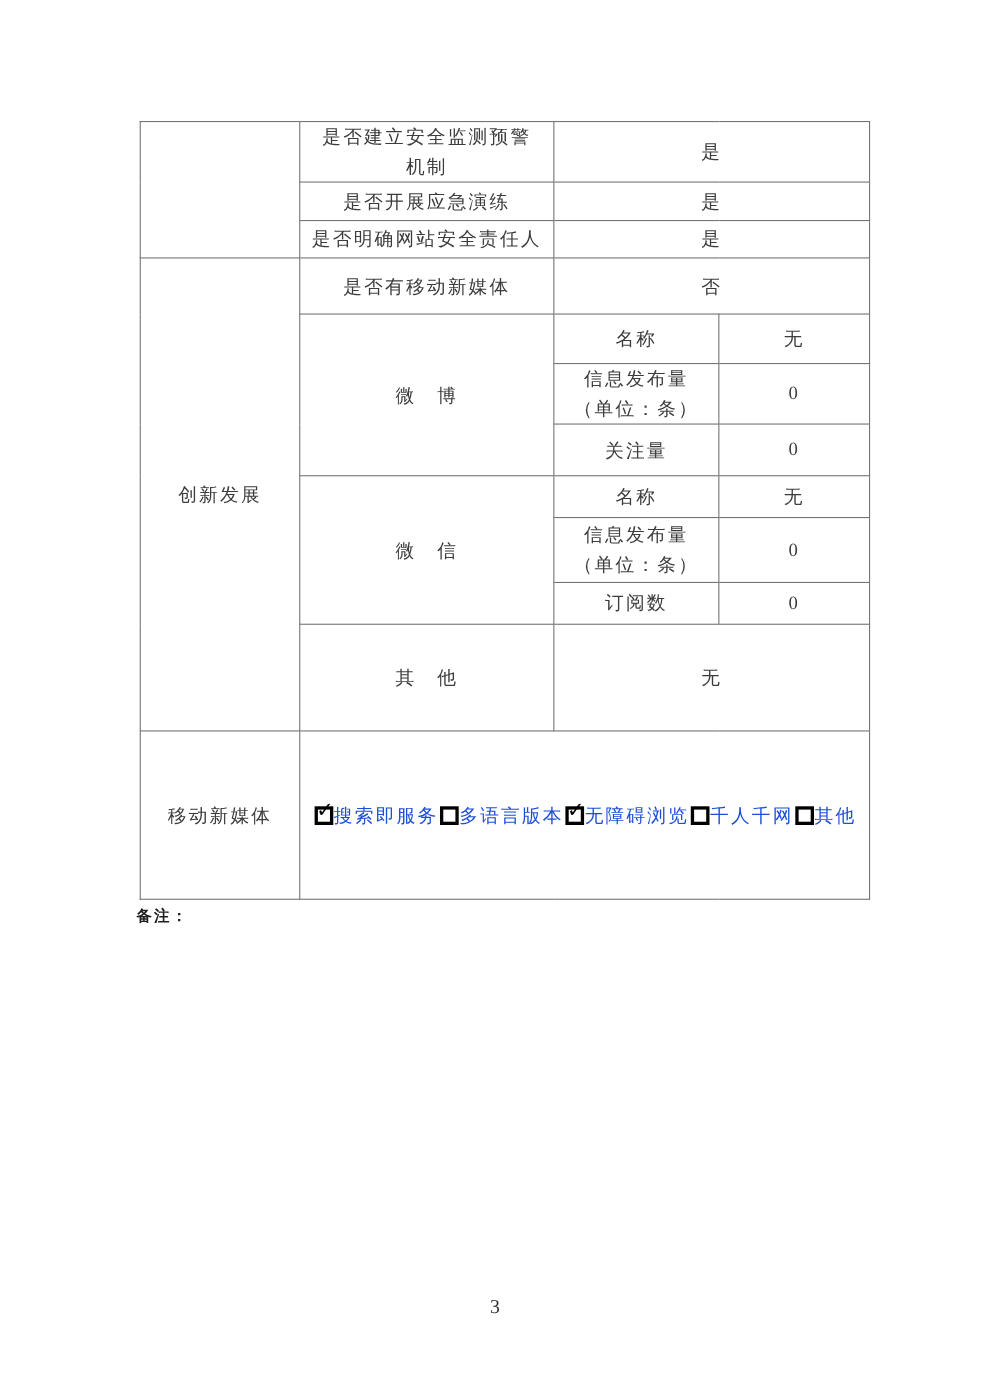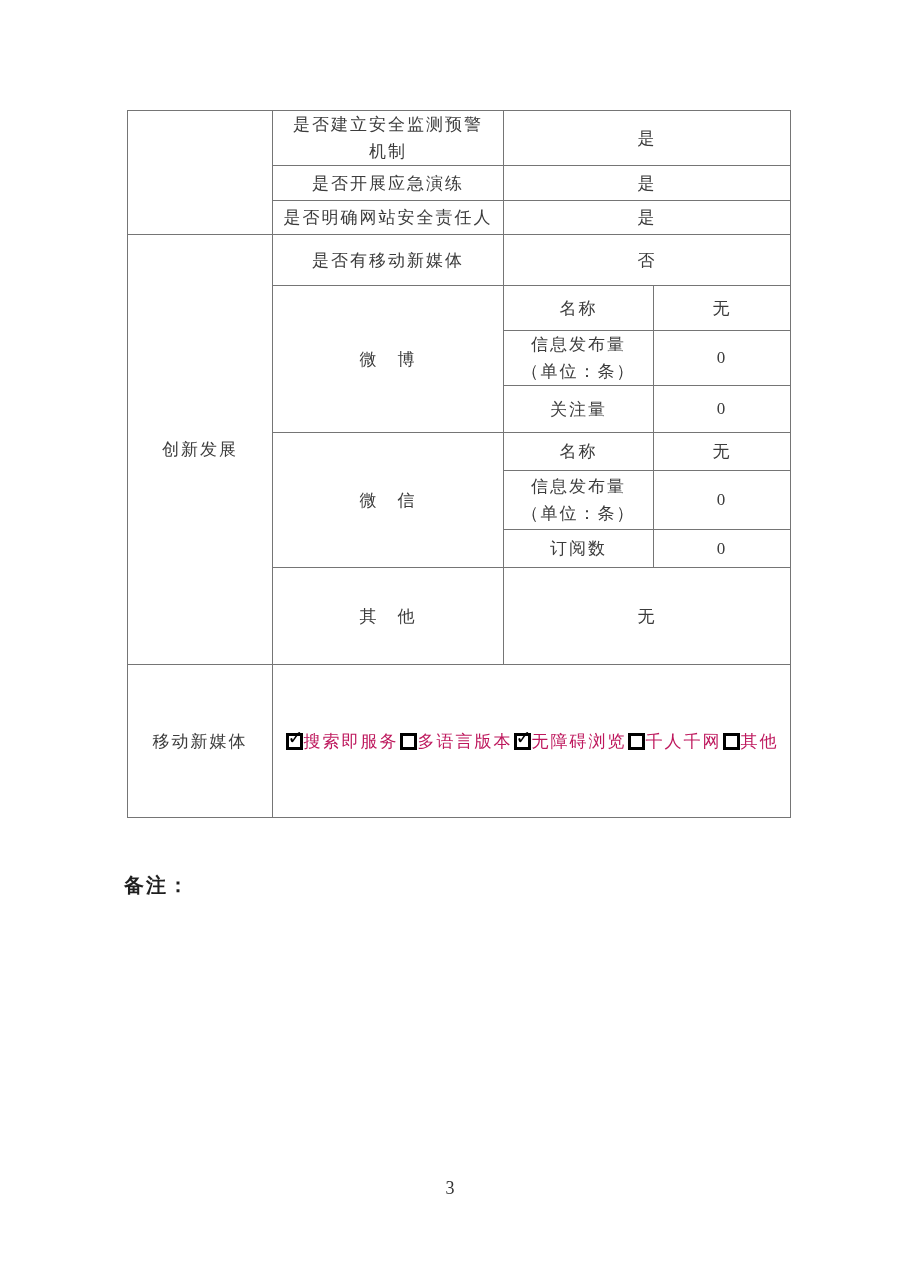--- a/index.html
+++ b/index.html
@@ -52,26 +52,26 @@
   }
   .cb.checked::after {
     content: "\2713";
     position: absolute;
     left: -1px; top: -10px;
     font-size: 19px;
     font-weight: bold;
     color: #000;
     font-family: "DejaVu Sans", sans-serif;
   }
-  .opt-label { color: #be185d; }
+  .opt-label { color: #1d4ed8; }
 
   .notes {
     position: absolute;
-    left: 124px; top: 872px;
-    font-size: 20px;
+    left: 124px; top: 824px;
+    font-size: 14px;
     font-weight: bold;
     letter-spacing: 2px;
     color: #1f1f1f;
   }
   .page-number {
     position: absolute;
     left: 0; top: 1178px;
     width: 900px;
     text-align: center;
     font-size: 18px;

